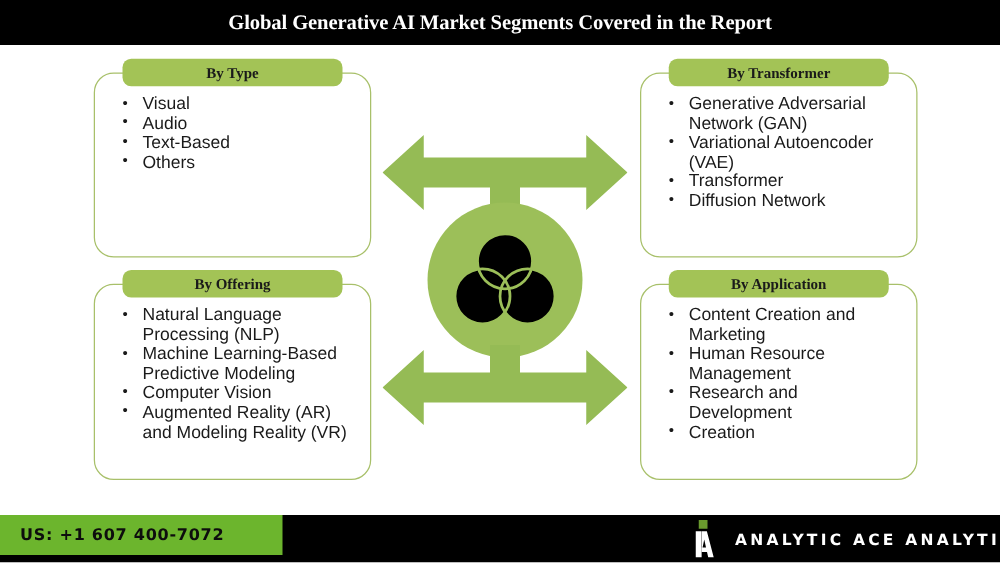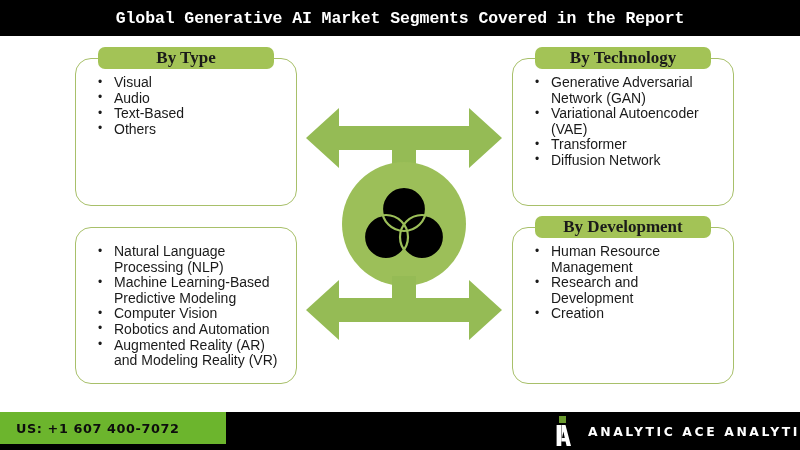--- a/index.html
+++ b/index.html
@@ -21,21 +21,21 @@
     left: 0; top: 0;
     width: 800px;
     height: 36px;
     background: #000000;
     display: flex;
     align-items: center;
     justify-content: center;
   }
   .title-text {
     color: #ffffff;
-    font-family: Liberation Mono, monospace;
+    font-family: Liberation Serif, serif;
     font-size: 16.5px;
     font-weight: bold;
     letter-spacing: -0.1px;
     white-space: nowrap;
   }
 
   
   .canvas {
     position: absolute;
     left: 0; top: 36px;
@@ -65,21 +65,21 @@
     height: 22px;
     background: #a3c356;
     border-radius: 7px;
     display: flex;
     align-items: center;
     justify-content: center;
   }
   .card-header-text {
     color: #1a1a1a;
     font-family: "Liberation Serif", serif;
-    font-size: 17px;
+    font-size: 12px;
     font-weight: bold;
     white-space: nowrap;
   }
 
   .card-list {
     margin: 0;
     padding: 16px 10px 0 36px;
     list-style: none;
   }
   .card-list li {
@@ -175,45 +175,48 @@
     <ul class="card-list">
       <li>Visual</li>
       <li>Audio</li>
       <li>Text-Based</li>
       <li>Others</li>
     </ul>
   </div>
 
   <div class="card card-tr">
     <div class="card-header">
-      <span class="card-header-text">By Technology</span>
+      <span class="card-header-text">By Transformer</span>
     </div>
     <ul class="card-list">
       <li>Generative Adversarial Network (GAN)</li>
       <li>Variational Autoencoder (VAE)</li>
       <li>Transformer</li>
       <li>Diffusion Network</li>
     </ul>
   </div>
 
   <div class="card card-bl">
+    <div class="card-header">
+      <span class="card-header-text">By Offering</span>
+    </div>
     <ul class="card-list">
       <li>Natural Language Processing (NLP)</li>
       <li>Machine Learning-Based Predictive Modeling</li>
       <li>Computer Vision</li>
-      <li>Robotics and Automation</li>
       <li>Augmented Reality (AR) and Modeling Reality (VR)</li>
     </ul>
   </div>
 
   <div class="card card-br">
     <div class="card-header">
-      <span class="card-header-text">By Development</span>
-    </div>
-    <ul class="card-list">
+      <span class="card-header-text">By Application</span>
+    </div>
+    <ul class="card-list">
+      <li>Content Creation and Marketing</li>
       <li>Human Resource Management</li>
       <li>Research and Development</li>
       <li>Creation</li>
     </ul>
   </div>
 
   <div class="hub">
     <svg width="196" height="248" viewBox="0 0 196 248" xmlns="http://www.w3.org/2000/svg">
 
       <g>

